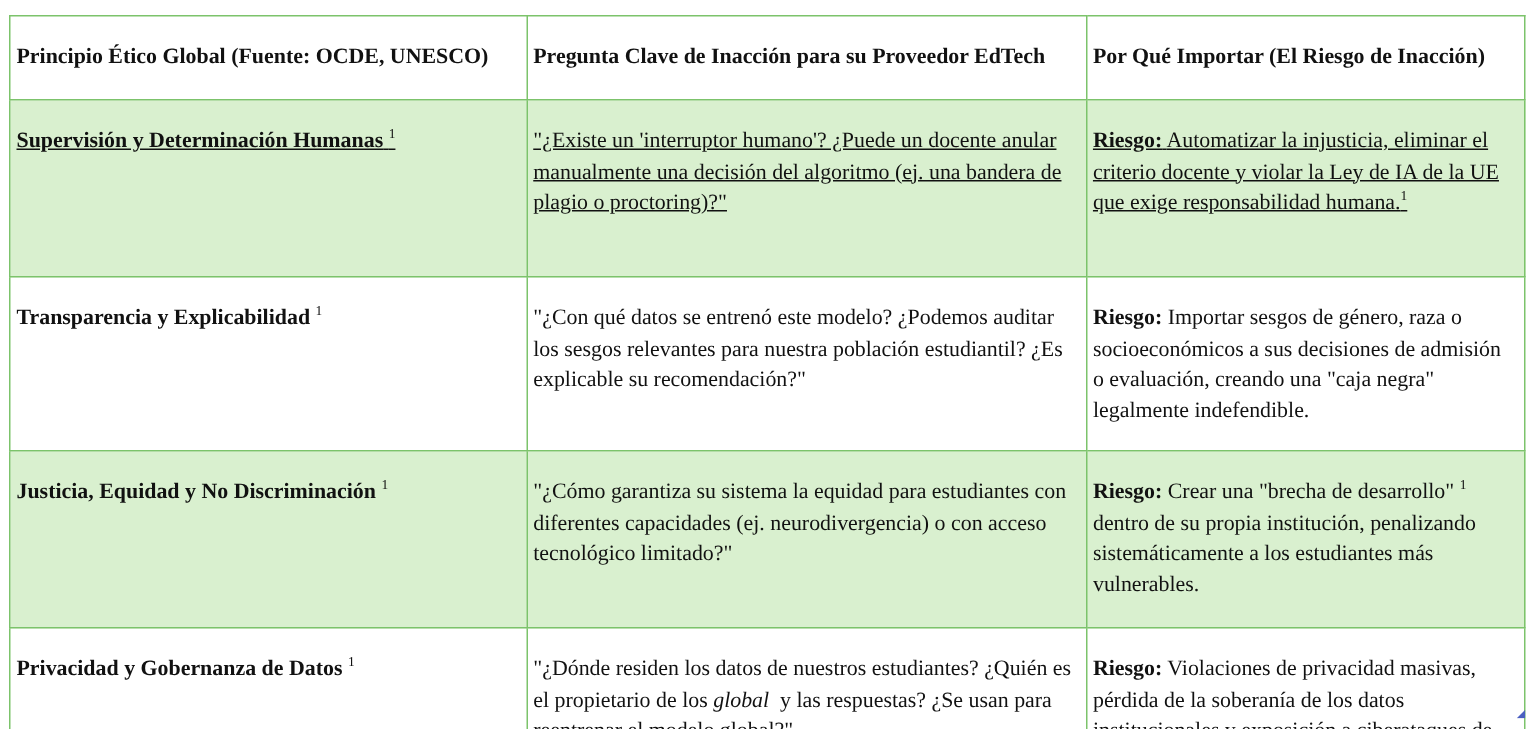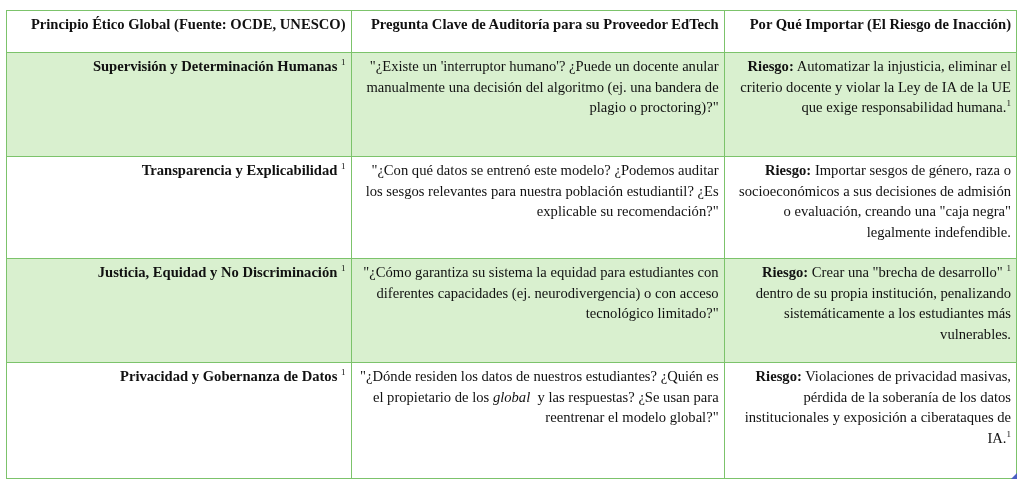--- a/index.html
+++ b/index.html
@@ -19,36 +19,36 @@
       position: absolute;
       left: 6px;
       top: 10px;
       width: 1011px;
       border-collapse: collapse;
       table-layout: fixed;
     }
     .doc-table td, .doc-table th {
       border: 1.5px solid #7cc36b;
       vertical-align: top;
-      text-align: right;
-      padding: 3px 5px 3px 4px;
+      text-align: left;
+      padding: 17px 5px 3px 4px;
       font-size: 14.6px;
       line-height: 20.5px;
     }
     .doc-table th {
       font-weight: bold;
       height: 35px;
       font-size: 14.6px;
     }
     .col1 { width: 337px; }
     .col2 { width: 365px; }
     .col3 { width: 286px; }
     tr.shaded td { background: #d9f0cf; }
     tr.plain td { background: #ffffff; }
-    tr.r1 td { height: 97px; }
+    tr.r1 td { height: 97px; text-decoration: underline; }
     tr.r2 td { height: 95px; margin-left: 24px; }
     tr.r3 td { height: 97px; }
     tr.r4 td { height: 109px; }
     .principle {
       font-weight: bold;
     }
     sup.fn {
       font-size: 9px;
       line-height: 0;
       vertical-align: super;
@@ -70,21 +70,21 @@
 
 <table class="doc-table">
   <colgroup>
     <col class="col1">
     <col class="col2">
     <col class="col3">
   </colgroup>
   <tbody>
       <tr class="plain">
     <th>Principio Ético Global (Fuente: OCDE, UNESCO)</th>
-    <th>Pregunta Clave de Auditoría para su Proveedor EdTech</th>
+    <th>Pregunta Clave de Inacción para su Proveedor EdTech</th>
     <th>Por Qué Importar (El Riesgo de Inacción)</th>
   </tr>
 
   <tr class="shaded r1">
     <td>
       <span class="principle">Supervisión y Determinación Humanas</span>
       <sup class="fn">1</sup>
     </td>
     <td>
       <span>"¿Existe un 'interruptor humano'? ¿Puede un docente anular manualmente una decisión del algoritmo (ej. una bandera de plagio o proctoring)?"</span>

